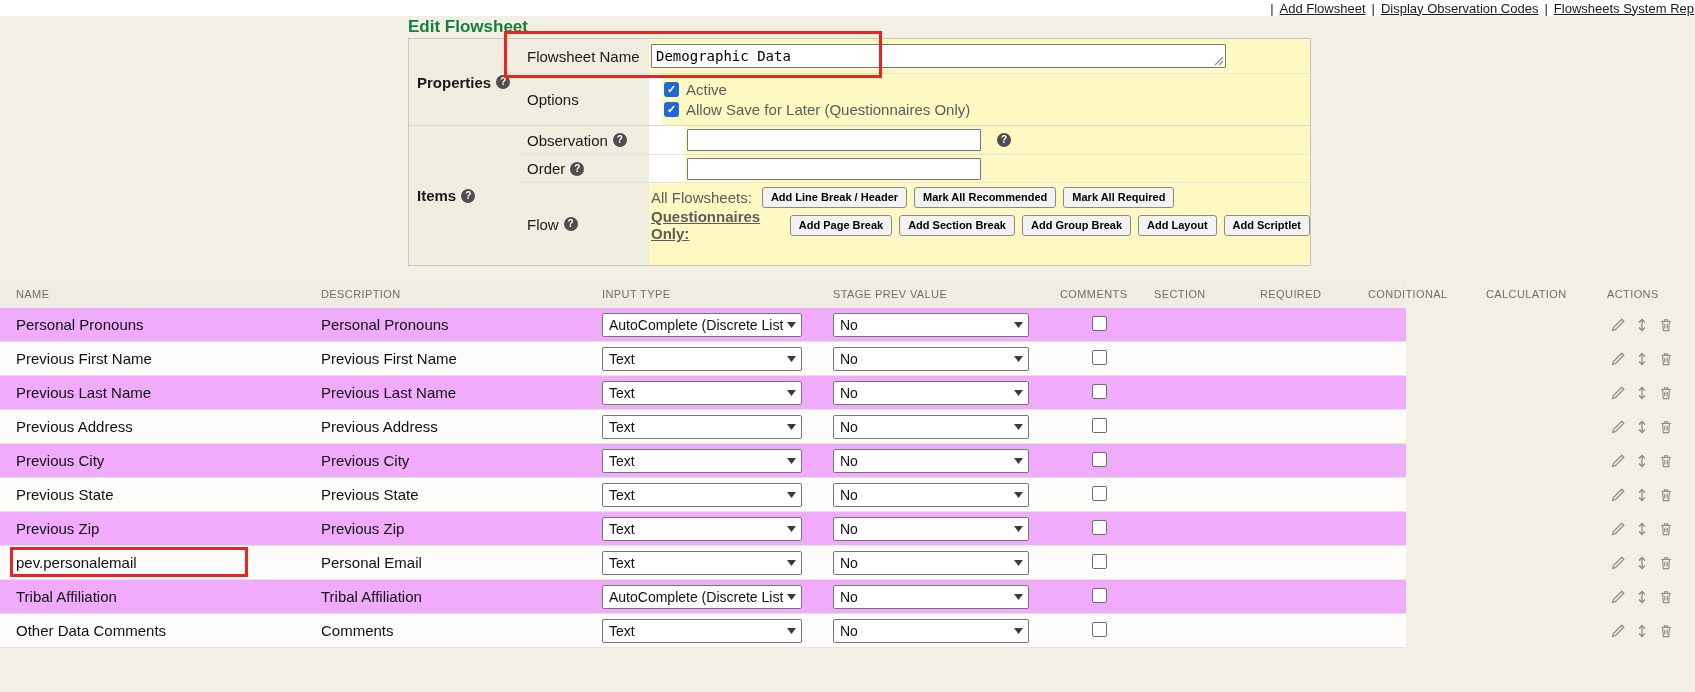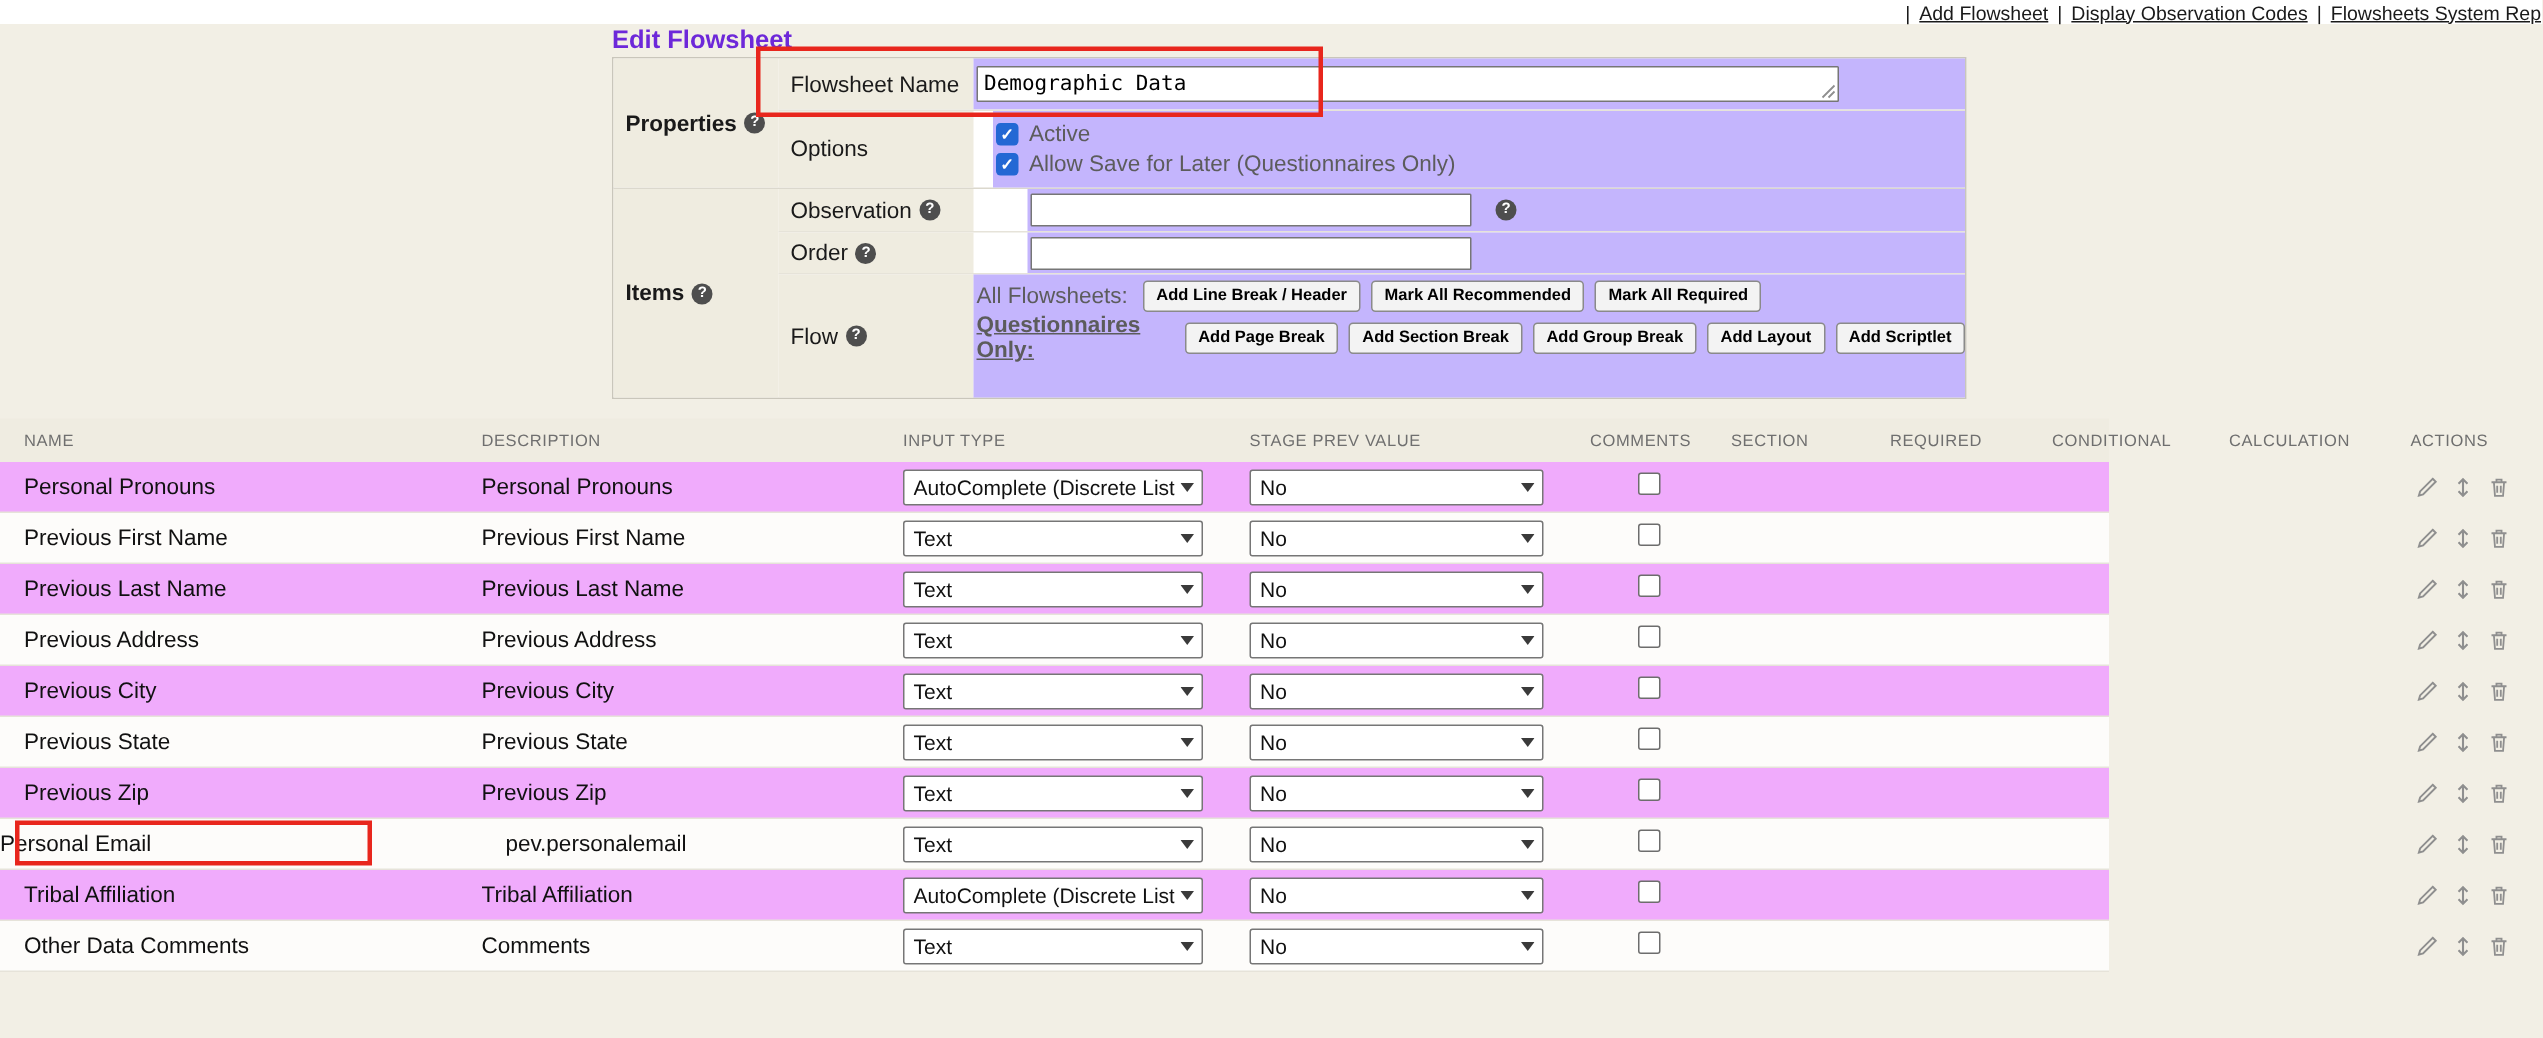--- a/index.html
+++ b/index.html
@@ -22,36 +22,36 @@
     gap: 6px;
     font-size: 13px;
     white-space: nowrap;
     padding-right: 1px;
   }
   .topbar a { color: #1a1a1a; text-decoration: underline; cursor: pointer; }
   .topbar .sep { color: #1a1a1a; }
 
   
   .form-wrap { position: relative; margin-left: 408px; width: 903px; }
-  .form-title { height: 22px; line-height: 22px; font-size: 17px; font-weight: bold; color: #6d28d9; }
+  .form-title { height: 22px; line-height: 22px; font-size: 17px; font-weight: bold; color: #15803d; }
   .form-table { border: 1px solid #c9c6bb; background: #ffffff; }
   .form-section { display: flex; }
   .form-section + .form-section { border-top: 1px solid #dbd8cd; }
   .sec-label {
     width: 110px; background: #efece0; display: flex; align-items: center;
     padding-left: 8px; gap: 5px; font-weight: bold; font-size: 15px; color: #1a1a1a;
   }
   .sec-rows { flex: 1; display: flex; flex-direction: column; }
   .form-row { display: flex; }
   .form-row + .form-row { border-top: 1px solid #e6e3d9; }
   .row-label {
     width: 130px; background: #efece0; display: flex; align-items: center;
     padding-left: 8px; gap: 5px; font-size: 15px; color: #1a1a1a; flex-shrink: 0;
   }
-  .row-content { flex: 1; background: #c4b5fd; display: flex; align-items: center; padding-left: 2px; }
+  .row-content { flex: 1; background: #fef9c3; display: flex; align-items: center; padding-left: 2px; }
   .r-name { height: 34px; }
   .r-options { height: 52px; gap: 13px; }
   .r-obs, .r-order { height: 28px; gap: 36px; }
   .r-flow { height: 83px; }
   .r-options .row-content { flex-direction: column; align-items: flex-start; justify-content: center; gap: 3px; }
   .r-flow .row-content { flex-direction: column; align-items: flex-start; justify-content: flex-start; padding: 4px 0 4px 2px; }
 
   .help {
     width: 14px; height: 14px; border-radius: 50%; background: #4e4e4e; color: #ffffff;
     font-size: 10px; font-weight: bold; display: inline-flex; align-items: center;
@@ -606,25 +606,25 @@
       </span>
       <span class="icon-btn">
         <svg width="16" height="16" viewBox="0 0 16 16">
               <path d="M3 4.5 H13 M6.3 4.5 V2.8 H9.7 V4.5 M4.6 4.5 L5.3 13.6 H10.7 L11.4 4.5 M6.8 6.8 V11.5 M9.2 6.8 V11.5" fill="none" stroke="#8f8f8f" stroke-width="1.2"></path>
             </svg>
       </span>
     </div>
   </div>
 
   <div class="trow odd highlighted">
-    <div class="cell c-desc">Personal Email</div>
     <div class="cell c-name">
       <span class="ann"></span>
       <span>pev.personalemail</span>
     </div>
+    <div class="cell c-desc">Personal Email</div>
     <div class="cell">
       <div class="select sel-input-type">
         <span class="sel-text">Text</span>
         <span class="caret">
           <svg width="9" height="6" viewBox="0 0 9 6">
                 <polygon points="0,0 9,0 4.5,6" fill="#3a3a3a"></polygon>
               </svg>
         </span>
       </div>
     </div>

